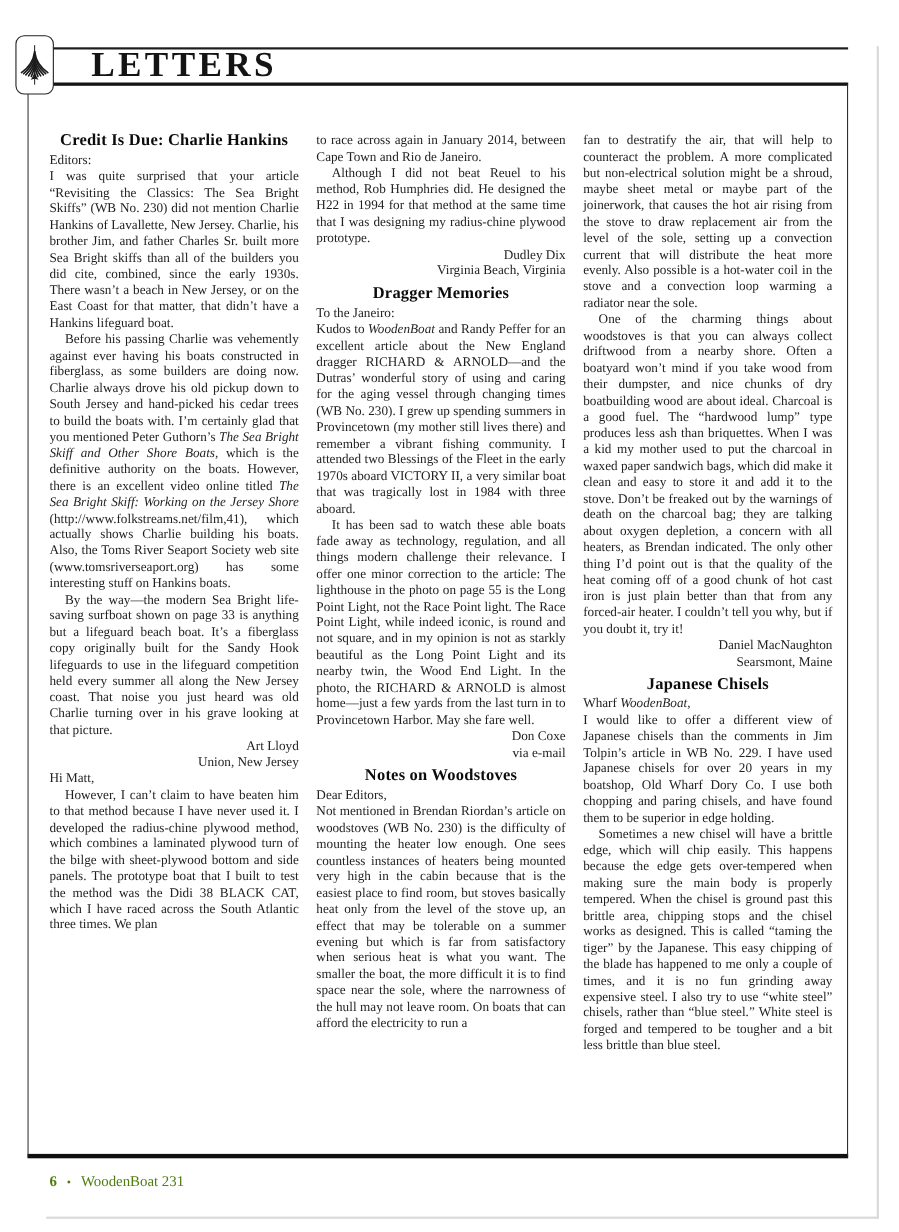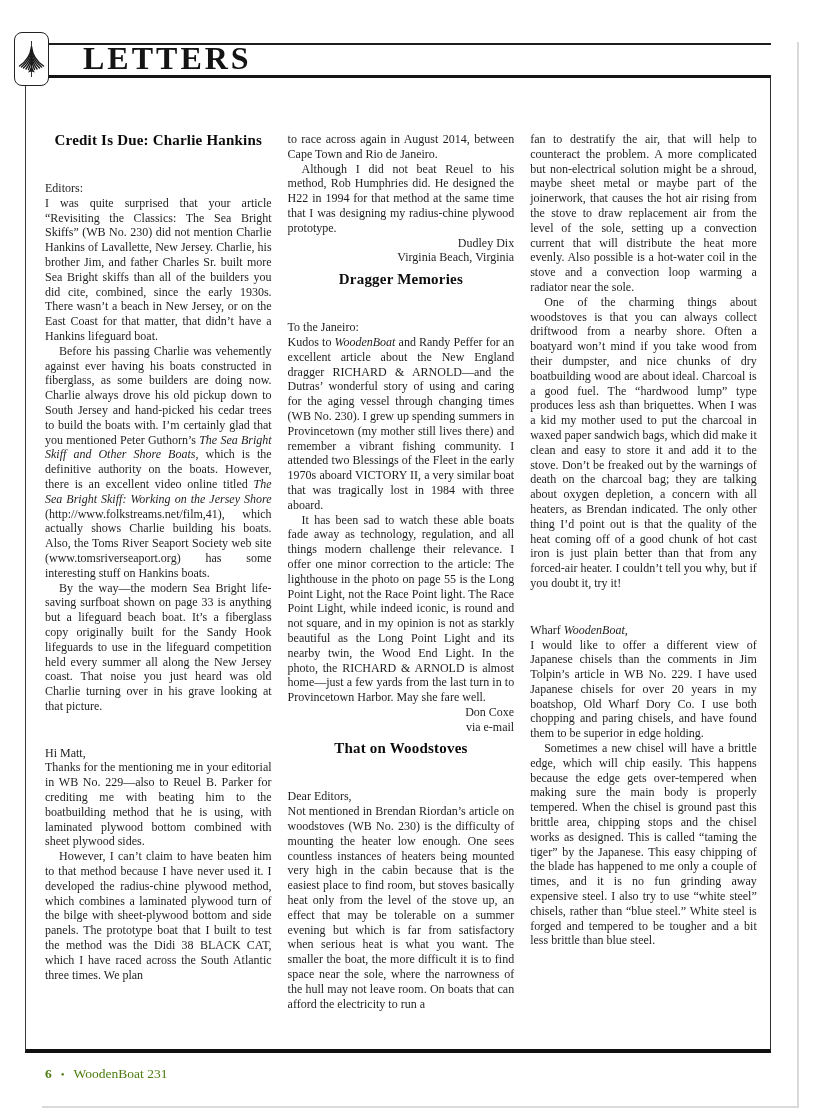--- a/index.html
+++ b/index.html
@@ -40,28 +40,28 @@
   }
   .columns {
     position:absolute; left:19px; top:38px; width:712px; bottom:6px;
     display:flex; gap:16px; overflow:hidden;
   }
   .col {
     width:226.6px; min-width:226.6px;
     font-size:12px; line-height:14.8px;
     text-align:justify; color:#1e1e1e;
   }
-  .col > :first-child { margin-top:16px; }
+  .col > :first-child { margin-top:4px; }
   .heading {
     font-size:15px; line-height:17px; font-weight:700; text-align:center;
     margin:6px 0 1px; color:#0c0c0c; letter-spacing:0.2px;
   }
   .para { margin:0; }
   .para.indent { text-indent:14px; }
-  .salutation { text-align:left;margin-top:32px; }
+  .salutation { text-align:left; }
   .sig { text-align:right; margin:0; }
   .sig-line { line-height:14.8px;text-align:right; }
   em { font-style:italic; }
 
   
   .footer {
     position:absolute; left:45px; top:1066px;
     font-size:13.5px; color:#4d7c0f; white-space:nowrap;
   }
   .pgnum { font-weight:700; margin-right:9px; }
@@ -103,46 +103,54 @@
   <div class="title">LETTERS</div>
 
   <div class="content-box">
     <div class="columns">
       <div class="col">
           <h2 class="heading">Credit Is Due: Charlie Hankins</h2>
           <p class="para salutation"><span>Editors:</span></p>
           <p class="para"><span>I was quite surprised that your article “Revisiting the Classics: The Sea Bright Skiffs” (WB No. 230) did not mention Charlie Hankins of Lavallette, New Jersey. Charlie, his brother Jim, and father Charles Sr. built more Sea Bright skiffs than all of the builders you did cite, combined, since the early 1930s. There wasn’t a beach in New Jersey, or on the East Coast for that matter, that didn’t have a Hankins lifeguard boat.</span></p>
           <p class="para indent"><span>Before his passing Charlie was vehemently against ever having his boats constructed in fiberglass, as some builders are doing now. Charlie always drove his old pickup down to South Jersey and hand-picked his cedar trees to build the boats with. I’m certainly glad that you mentioned Peter Guthorn’s </span><em>The Sea Bright Skiff and Other Shore Boats</em><span>, which is the definitive authority on the boats. However, there is an excellent video online titled </span><em>The Sea Bright Skiff: Working on the Jersey Shore</em><span> (http://www.folkstreams.net/film,41), which actually shows Charlie building his boats. Also, the Toms River Seaport Society web site (www.tomsriverseaport.org) has some interesting stuff on Hankins boats.</span></p>
           <p class="para indent"><span>By the way—the modern Sea Bright life-saving surfboat shown on page 33 is anything but a lifeguard beach boat. It’s a fiberglass copy originally built for the Sandy Hook lifeguards to use in the lifeguard competition held every summer all along the New Jersey coast. That noise you just heard was old Charlie turning over in his grave looking at that picture.</span></p>
+          <div class="sig">
+            <div class="sig-line">Art Lloyd</div>
+            <div class="sig-line">Union, New Jersey</div>
+          </div>
           <p class="para salutation"><span>Hi Matt,</span></p>
-          <p class="para"><span>Thanks for the mentioning me in your editorial in WB No. 229—also to Reuel B. Parker for crediting me with beating him to the boatbuilding method that he is using, with laminated plywood bottom combined with sheet plywood sides.</span></p>
           <p class="para indent"><span>However, I can’t claim to have beaten him to that method because I have never used it. I developed the radius-chine plywood method, which combines a laminated plywood turn of the bilge with sheet-plywood bottom and side panels. The prototype boat that I built to test the method was the Didi 38 BLACK CAT, which I have raced across the South Atlantic three times. We plan</span></p>
         </div>
       <div class="col">
-          <p class="para"><span>to race across again in August 2014, between Cape Town and Rio de Janeiro.</span></p>
+          <p class="para"><span>to race across again in January 2014, between Cape Town and Rio de Janeiro.</span></p>
           <p class="para indent"><span>Although I did not beat Reuel to his method, Rob Humphries did. He designed the H22 in 1994 for that method at the same time that I was designing my radius-chine plywood prototype.</span></p>
           <div class="sig">
             <div class="sig-line">Dudley Dix</div>
             <div class="sig-line">Virginia Beach, Virginia</div>
           </div>
           <h2 class="heading">Dragger Memories</h2>
           <p class="para salutation"><span>To the Janeiro:</span></p>
           <p class="para"><span>Kudos to </span><em>WoodenBoat</em><span> and Randy Peffer for an excellent article about the New England dragger RICHARD &amp; ARNOLD—and the Dutras’ wonderful story of using and caring for the aging vessel through changing times (WB No. 230). I grew up spending summers in Provincetown (my mother still lives there) and remember a vibrant fishing community. I attended two Blessings of the Fleet in the early 1970s aboard VICTORY II, a very similar boat that was tragically lost in 1984 with three aboard.</span></p>
           <p class="para indent"><span>It has been sad to watch these able boats fade away as technology, regulation, and all things modern challenge their relevance. I offer one minor correction to the article: The lighthouse in the photo on page 55 is the Long Point Light, not the Race Point light. The Race Point Light, while indeed iconic, is round and not square, and in my opinion is not as starkly beautiful as the Long Point Light and its nearby twin, the Wood End Light. In the photo, the RICHARD &amp; ARNOLD is almost home—just a few yards from the last turn in to Provincetown Harbor. May she fare well.</span></p>
           <div class="sig">
             <div class="sig-line">Don Coxe</div>
             <div class="sig-line">via e-mail</div>
           </div>
-          <h2 class="heading">That on Woodstoves</h2>
+          <h2 class="heading">Notes on Woodstoves</h2>
           <p class="para salutation"><span>Dear Editors,</span></p>
           <p class="para"><span>Not mentioned in Brendan Riordan’s article on woodstoves (WB No. 230) is the difficulty of mounting the heater low enough. One sees countless instances of heaters being mounted very high in the cabin because that is the easiest place to find room, but stoves basically heat only from the level of the stove up, an effect that may be tolerable on a summer evening but which is far from satisfactory when serious heat is what you want. The smaller the boat, the more difficult it is to find space near the sole, where the narrowness of the hull may not leave room. On boats that can afford the electricity to run a</span></p>
         </div>
       <div class="col">
           <p class="para"><span>fan to destratify the air, that will help to counteract the problem. A more complicated but non-electrical solution might be a shroud, maybe sheet metal or maybe part of the joinerwork, that causes the hot air rising from the stove to draw replacement air from the level of the sole, setting up a convection current that will distribute the heat more evenly. Also possible is a hot-water coil in the stove and a convection loop warming a radiator near the sole.</span></p>
           <p class="para indent"><span>One of the charming things about woodstoves is that you can always collect driftwood from a nearby shore. Often a boatyard won’t mind if you take wood from their dumpster, and nice chunks of dry boatbuilding wood are about ideal. Charcoal is a good fuel. The “hardwood lump” type produces less ash than briquettes. When I was a kid my mother used to put the charcoal in waxed paper sandwich bags, which did make it clean and easy to store it and add it to the stove. Don’t be freaked out by the warnings of death on the charcoal bag; they are talking about oxygen depletion, a concern with all heaters, as Brendan indicated. The only other thing I’d point out is that the quality of the heat coming off of a good chunk of hot cast iron is just plain better than that from any forced-air heater. I couldn’t tell you why, but if you doubt it, try it!</span></p>
+          <div class="sig">
+            <div class="sig-line">Daniel MacNaughton</div>
+            <div class="sig-line">Searsmont, Maine</div>
+          </div>
+          <h2 class="heading">Japanese Chisels</h2>
           <p class="para salutation"><span>Wharf </span><em>WoodenBoat</em><span>,</span></p>
           <p class="para"><span>I would like to offer a different view of Japanese chisels than the comments in Jim Tolpin’s article in WB No. 229. I have used Japanese chisels for over 20 years in my boatshop, Old Wharf Dory Co. I use both chopping and paring chisels, and have found them to be superior in edge holding.</span></p>
           <p class="para indent"><span>Sometimes a new chisel will have a brittle edge, which will chip easily. This happens because the edge gets over-tempered when making sure the main body is properly tempered. When the chisel is ground past this brittle area, chipping stops and the chisel works as designed. This is called “taming the tiger” by the Japanese. This easy chipping of the blade has happened to me only a couple of times, and it is no fun grinding away expensive steel. I also try to use “white steel” chisels, rather than “blue steel.” White steel is forged and tempered to be tougher and a bit less brittle than blue steel.</span></p>
         </div>
     </div>
   </div>
 
   <div class="footer">
     <span class="pgnum">6</span><span class="bullet">•</span><span class="mag">WoodenBoat 231</span>
   </div>

